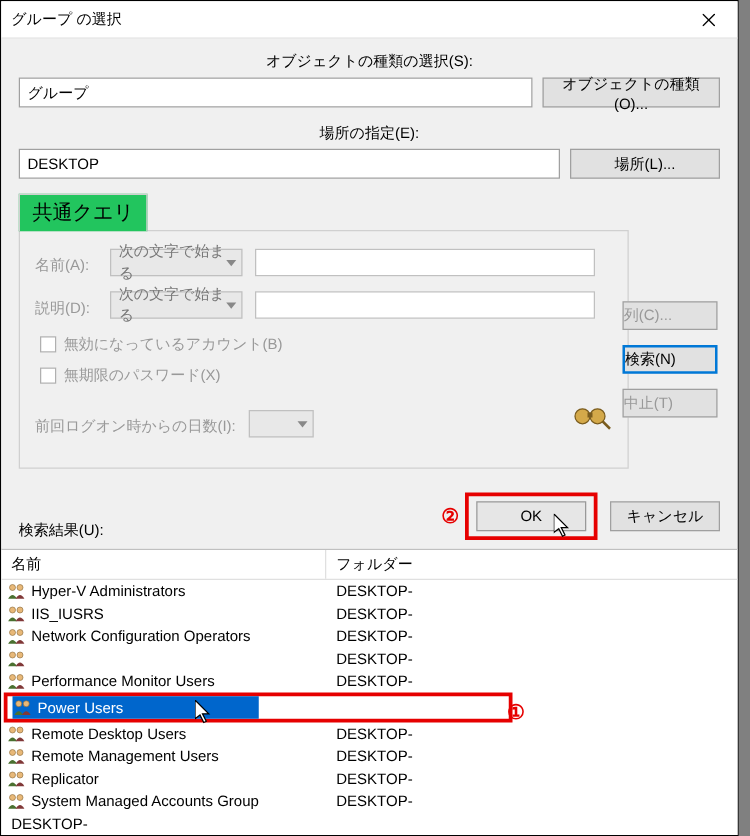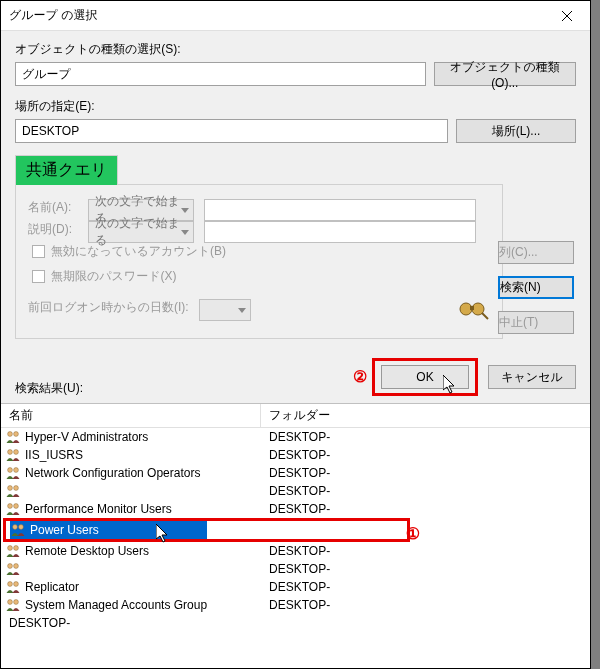--- a/index.html
+++ b/index.html
@@ -30,21 +30,21 @@
     display: flex; align-items: center; justify-content: center;
     color: #000;
   }
   .close-btn svg { stroke: #000; stroke-width: 1; }
   .body {
     padding: 10px 14px 6px 14px;
     background: #f0f0f0;
     position: relative;
   }
   .row { display: flex; align-items: center; gap: 8px; margin-bottom: 4px; text-align: center; }
-  .label-top { font-size: 12px; color: #000; }
+  .label-top { font-size: 12px; color: #000; text-align: center; }
   .field-box {
     width: 438px; height: 24px;
     border: 1px solid #a0a0a0;
     background: #fff;
     padding: 0 6px;
     display: flex; align-items: center;
     font-size: 12px;
   }
   .btn {
     height: 24px;
@@ -68,21 +68,21 @@
     border-bottom: none;
     font-size: 16px;
   }
   .tabcontent {
     border: 1px solid #d0d0d0;
     background: #f0f0f0;
     padding: 14px 12px 12px 12px;
     margin-top: -1px;
     width: 488px;
   }
-  .qrow { display: flex; align-items: flex-start; gap: 10px; margin-bottom: 0; }
+  .qrow { display: flex; align-items: flex-end; gap: 10px; margin-bottom: 12px; }
   .qlabel { width: 50px; color: #999; font-size: 12px; }
   .qselect {
     width: 106px; height: 22px;
     border: 1px solid #c0c0c0;
     background: #e8e8e8;
     display: flex; align-items: center; justify-content: space-between;
     padding: 0 4px 0 6px;
     color: #777; font-size: 12px;
   }
   .qselect .chev { width: 0; height: 0; border-left: 4px solid transparent; border-right: 4px solid transparent; border-top: 5px solid #888; }
@@ -393,20 +393,21 @@
         <div class="res-row">
           <div class="c1">
             <span class="group-icon">
               <svg width="16" height="14" viewBox="0 0 16 14">
                 <circle cx="5" cy="4" r="2.4" fill="#e8b878" stroke="#8a6a3a" stroke-width="0.5"></circle>
                 <circle cx="11" cy="4" r="2.4" fill="#e8b878" stroke="#8a6a3a" stroke-width="0.5"></circle>
                 <path d="M1.5 13 Q5 7 8.5 13 Z" fill="#4a7030"></path>
                 <path d="M7.5 13 Q11 7 14.5 13 Z" fill="#803838"></path>
               </svg>
             </span>
+            <span>Remote Management Users</span>
           </div>
           <div class="c2">DESKTOP-</div>
         </div>
         <div class="res-row">
           <div class="c1">
             <span class="group-icon">
               <svg width="16" height="14" viewBox="0 0 16 14">
                 <circle cx="5" cy="4" r="2.4" fill="#e8b878" stroke="#8a6a3a" stroke-width="0.5"></circle>
                 <circle cx="11" cy="4" r="2.4" fill="#e8b878" stroke="#8a6a3a" stroke-width="0.5"></circle>
                 <path d="M1.5 13 Q5 7 8.5 13 Z" fill="#4a7030"></path>

